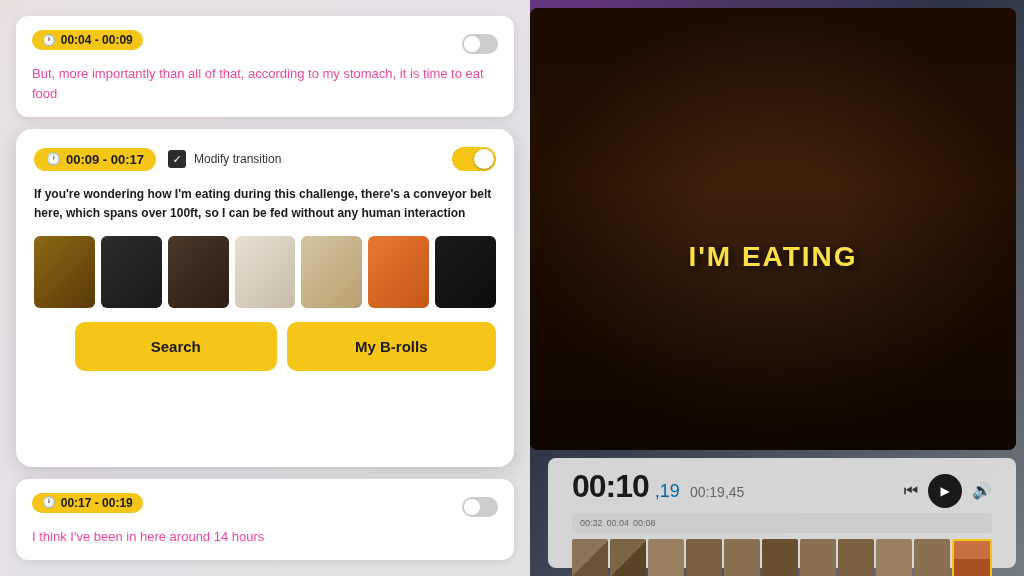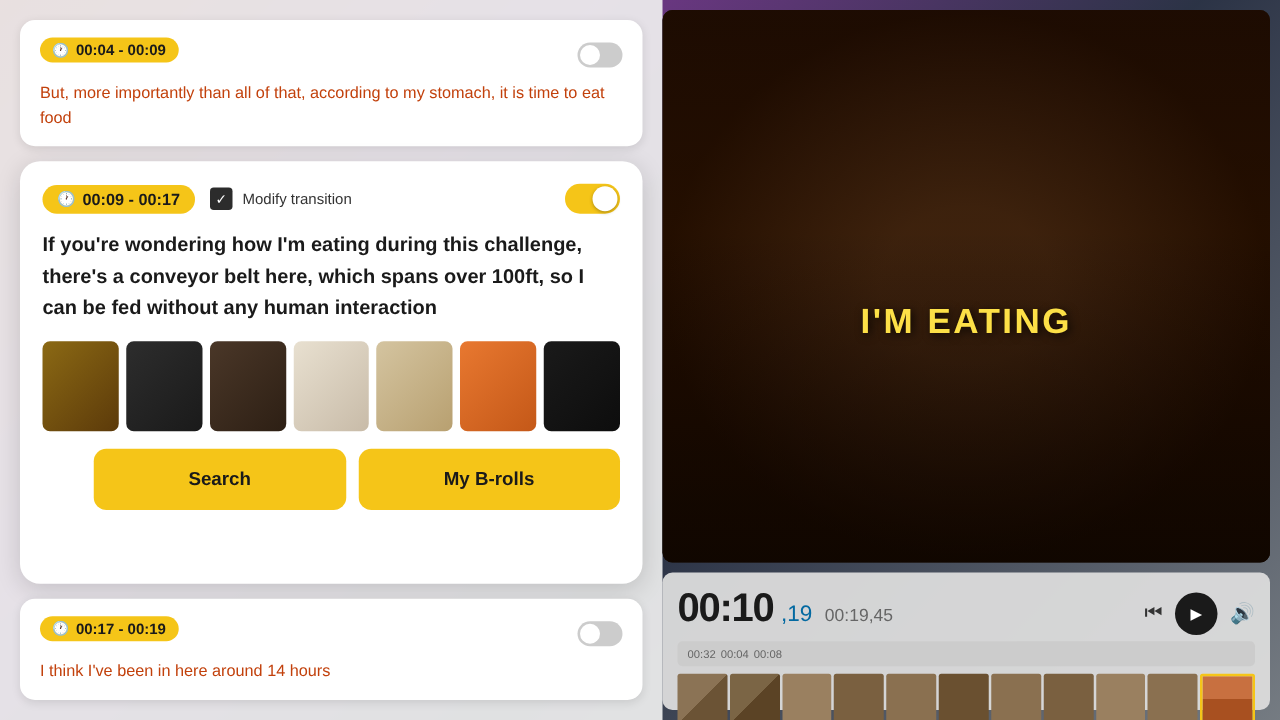--- a/index.html
+++ b/index.html
@@ -79,21 +79,21 @@
       top: 2px;
       left: 16px;
       width: 16px;
       height: 16px;
       background: white;
       border-radius: 50%;
     }
 
     .transcript-text {
       font-size: 13px;
-      color: #c2410c;
+      color: #ec4899;
       line-height: 1.5;
       margin-top: 4px;
     }
 
     
     .modal-card {
       background: white;
       border-radius: 16px;
       padding: 18px 18px 16px;
       box-shadow: 0 4px 20px rgba(0,0,0,0.15);
@@ -158,21 +158,21 @@
       top: 2px;
       right: 2px;
       width: 20px;
       height: 20px;
       background: white;
       border-radius: 50%;
       box-shadow: 0 1px 3px rgba(0,0,0,0.3);
     }
 
     .modal-transcript-text {
-      font-size: 16px;
+      font-size: 12px;
       color: #1a1a1a;
       font-weight: 600;
       line-height: 1.55;
       margin-bottom: 14px;
     }
 
     
     .thumbnails-row {
       display: flex;
       gap: 6px;
@@ -281,22 +281,23 @@
       font-weight: 900;
       letter-spacing: 2px;
       text-shadow: 2px 2px 8px rgba(0,0,0,0.8);
       white-space: nowrap;
     }
 
     
     .timeline-area {
       background: rgba(220, 220, 220, 0.95);
       border-radius: 8px;
-      padding: 10px 12px;
+      padding: 10px 24px;
       height: 110px;
+      margin-left: 18px;
     }
 
     .time-display {
       display: flex;
       align-items: baseline;
       gap: 6px;
       margin-bottom: 8px;
     }
 
     .time-current {

